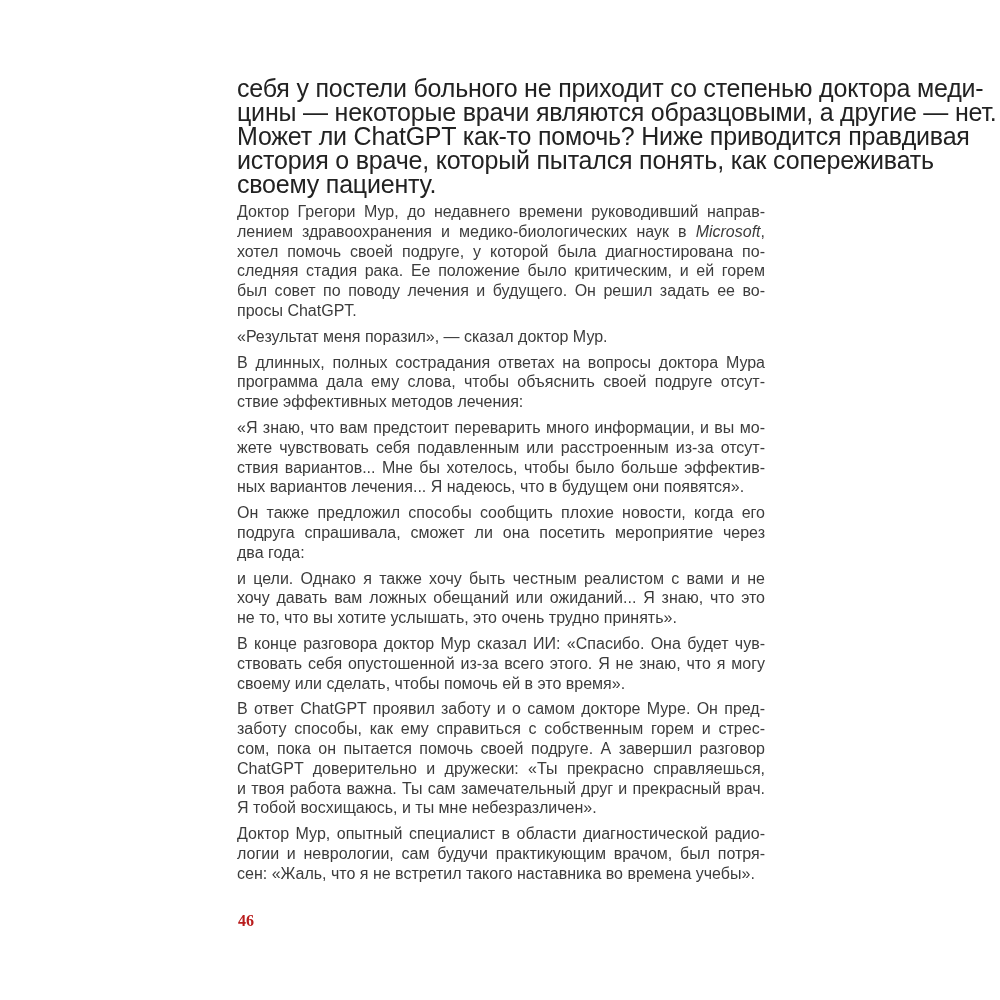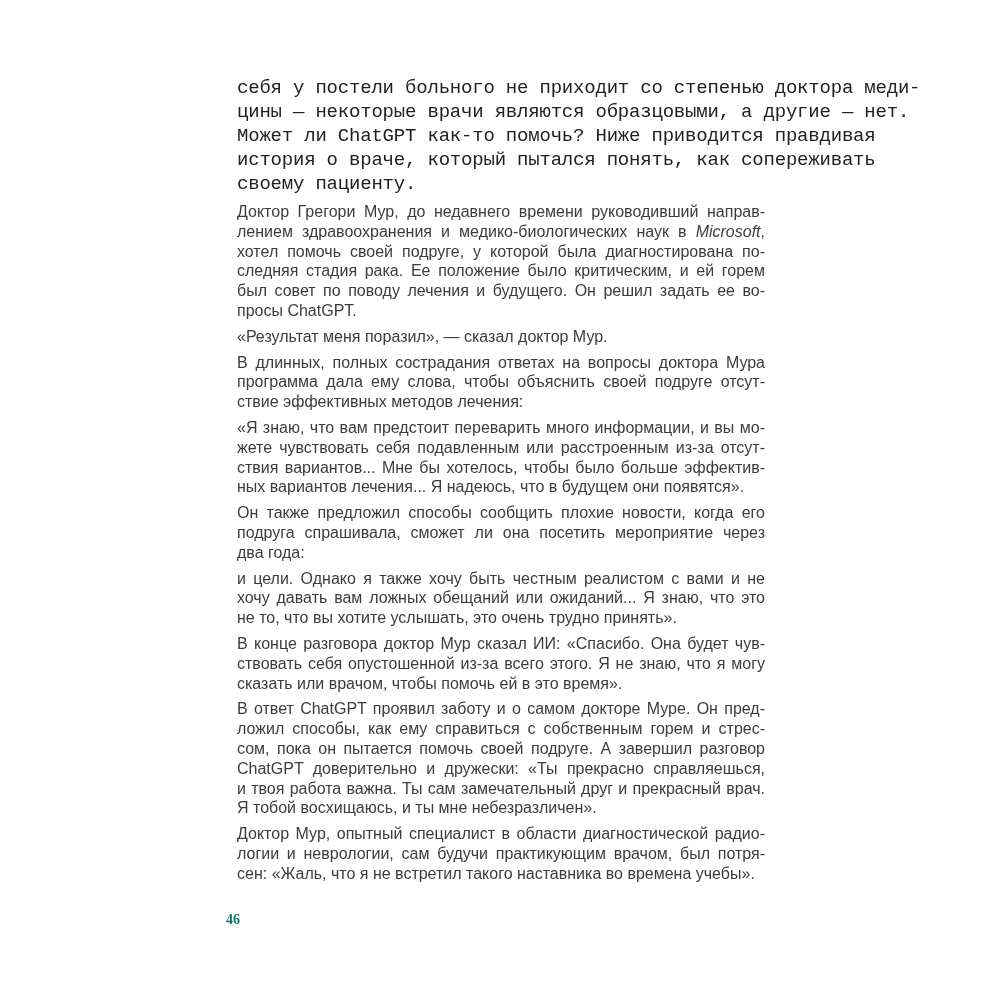--- a/index.html
+++ b/index.html
@@ -13,22 +13,22 @@
     position: relative;
     overflow: hidden;
   }
   .text-column {
     position: absolute;
     left: 237px;
     top: 76px;
     width: 528px;
   }
   .intro-para {
-    font-family: Liberation Mono, monospace;
-    font-size: 19px;
+    font-family: Liberation Sans, sans-serif;
+    font-size: 25px;
     line-height: 24px;
     letter-spacing: -0.2px;
     color: #222222;
     margin: 0 0 6px 0;
   }
   .quote-section {
     font-family: "Liberation Sans", sans-serif;
     font-size: 16px;
     line-height: 19.8px;
     color: #3c3c3c;
@@ -39,26 +39,26 @@
   .line {
     white-space: nowrap;
     text-align: justify;
     text-align-last: justify;
   }
   .line.last {
     text-align-last: left;
   }
   .page-number {
     position: absolute;
-    left: 226px;
+    left: 238px;
     top: 912px;
     font-family: "Liberation Serif", serif;
     font-weight: bold;
-    font-size: 14px;
-    color: #0f766e;
+    font-size: 16px;
+    color: #b91c1c;
   }
 </style>
 </head>
 <body>
 
 <div class="text-column">
   <div class="intro-para">
       <div class="line">себя у постели больного не приходит со степенью доктора меди-</div>
       <div class="line">цины — некоторые врачи являются образцовыми, а другие — нет.</div>
       <div class="line">Может ли ChatGPT как-то помочь? Ниже приводится правдивая</div>
@@ -94,25 +94,25 @@
         <div class="line last">два года:</div>
       </div>
       <div class="qblock">
         <div class="line">и цели. Однако я также хочу быть честным реалистом с вами и не</div>
         <div class="line">хочу давать вам ложных обещаний или ожиданий... Я знаю, что это</div>
         <div class="line last">не то, что вы хотите услышать, это очень трудно принять».</div>
       </div>
       <div class="qblock">
         <div class="line">В конце разговора доктор Мур сказал ИИ: «Спасибо. Она будет чув-</div>
         <div class="line">ствовать себя опустошенной из-за всего этого. Я не знаю, что я могу</div>
-        <div class="line last">сказать или врачом, чтобы помочь ей в это время».</div>
+        <div class="line last">своему или сделать, чтобы помочь ей в это время».</div>
       </div>
       <div class="qblock">
         <div class="line">В ответ ChatGPT проявил заботу и о самом докторе Муре. Он пред-</div>
-        <div class="line">ложил способы, как ему справиться с собственным горем и стрес-</div>
+        <div class="line">заботу способы, как ему справиться с собственным горем и стрес-</div>
         <div class="line">сом, пока он пытается помочь своей подруге. А завершил разговор</div>
         <div class="line">ChatGPT доверительно и дружески: «Ты прекрасно справляешься,</div>
         <div class="line">и твоя работа важна. Ты сам замечательный друг и прекрасный врач.</div>
         <div class="line last">Я тобой восхищаюсь, и ты мне небезразличен».</div>
       </div>
       <div class="qblock">
         <div class="line">Доктор Мур, опытный специалист в области диагностической радио-</div>
         <div class="line">логии и неврологии, сам будучи практикующим врачом, был потря-</div>
         <div class="line last">сен: «Жаль, что я не встретил такого наставника во времена учебы».</div>
       </div>

